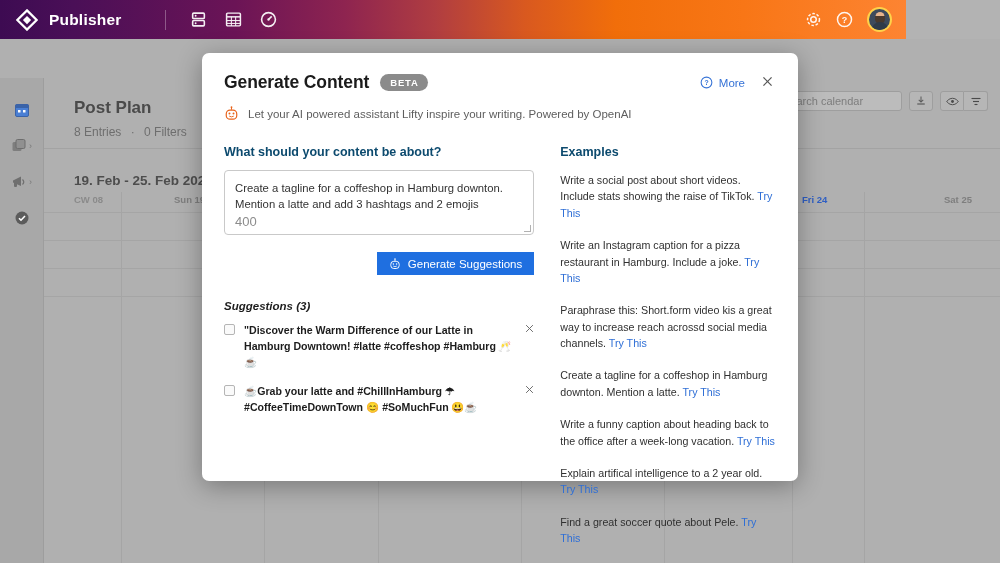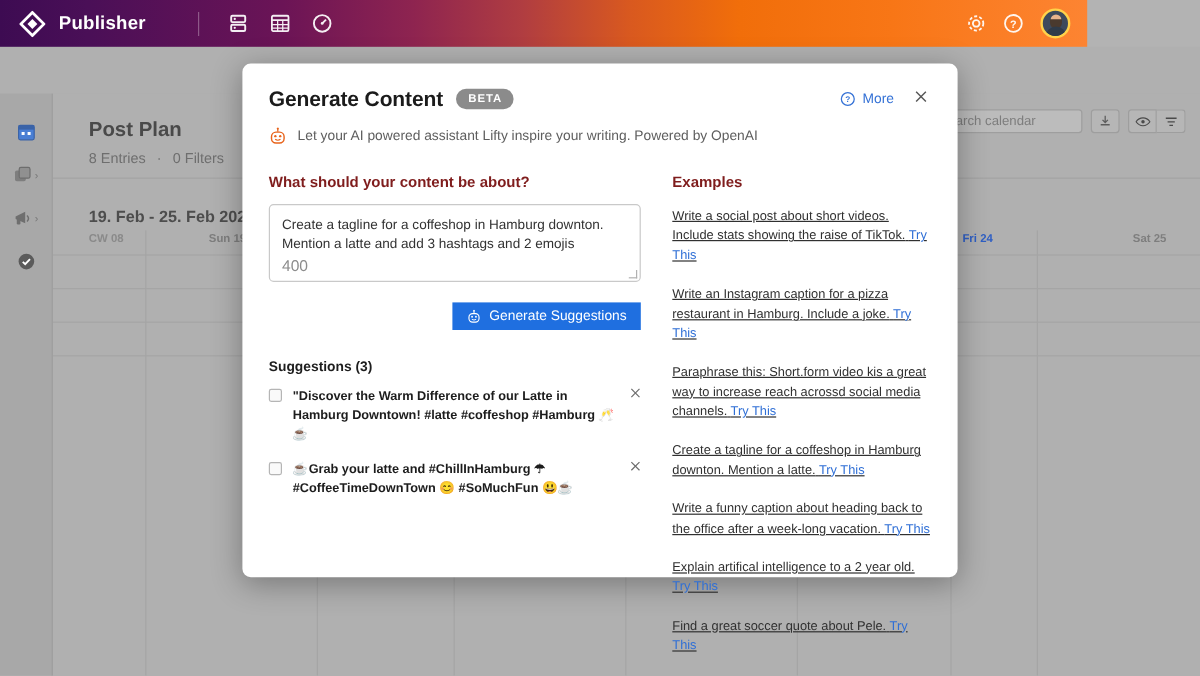--- a/index.html
+++ b/index.html
@@ -120,21 +120,21 @@
   }
   .close-x { font-size: 16px; color: #555; cursor: pointer; line-height: 1; padding: 2px 2px; }
 
   .m-sub { display: flex; align-items: center; gap: 9px; margin-top: 13px; }
   .m-sub-text { font-size: 11.5px; color: #5e5e5e; }
 
   .m-body { display: flex; margin-top: 24px; gap: 26px; }
   .col-left { width: 325px; }
   .col-right { width: 226px; }
 
-  .sec-h { font-size: 12.5px; font-weight: bold; color: #7f1d1d; }
+  .sec-h { font-size: 12.5px; font-weight: bold; color: #0c4a6e; }
 
   .ta-wrap {
     margin-top: 11px; border: 1px solid #c9c9c9; border-radius: 4px;
     height: 65px; padding: 9px 10px 0 10px; position: relative; background: #fff;
   }
   .ta-text { font-size: 11.3px; color: #323232; line-height: 1.42; }
   .ta-count { position: absolute; left: 10px; bottom: 5px; font-size: 13px; color: #8c8c8c; }
   .ta-grip {
     position: absolute; right: 2px; bottom: 2px; width: 7px; height: 7px;
     border-right: 1px solid #9e9e9e; border-bottom: 1px solid #9e9e9e;
@@ -142,32 +142,32 @@
   }
 
   .gen-row { display: flex; justify-content: flex-end; margin-top: 17px; }
   .gen-btn {
     background: #1f6fe0; border: none; border-radius: 0; color: #fff;
     font-size: 11.5px; height: 23px; padding: 0 12px; cursor: pointer;
     display: flex; align-items: center; gap: 7px;
     font-family: "Liberation Sans", sans-serif;
   }
 
-  .sug-h { font-size: 11.5px; font-weight: bold; color: #1d1d1d; margin-top: 25px; }
+  .sug-h { font-size: 11.5px; font-weight: bold; color: #1d1d1d; margin-top: 25px; font-style: italic; }
   .sug-list { margin-top: 10px; }
   .sug-item { display: flex; align-items: flex-start; gap: 9px; margin-bottom: 13px; }
   .sug-cb {
     flex: 0 0 auto; width: 11px; height: 11px; border: 1px solid #b5b5b5;
     border-radius: 2px; background: #fafafa; margin-top: 2px; cursor: pointer;
   }
   .sug-text { flex: 1; font-size: 10.6px; font-weight: bold; color: #1c1c1c; line-height: 1.52; }
   .sug-x { flex: 0 0 auto; font-size: 11px; color: #6a6a6a; cursor: pointer; margin-top: 1px; }
 
   .ex-list { margin-top: 13px; }
-  .ex-item { font-size: 10.7px; color: #303030; line-height: 1.53; margin-bottom: 16px; text-decoration: underline; }
+  .ex-item { font-size: 10.7px; color: #303030; line-height: 1.53; margin-bottom: 16px; }
   .try { color: #2f6fd6; cursor: pointer; }
 </style>
 </head>
 <body>
 
 <div id="app">
 
   <div class="page-bg">
 
     <div class="content">

